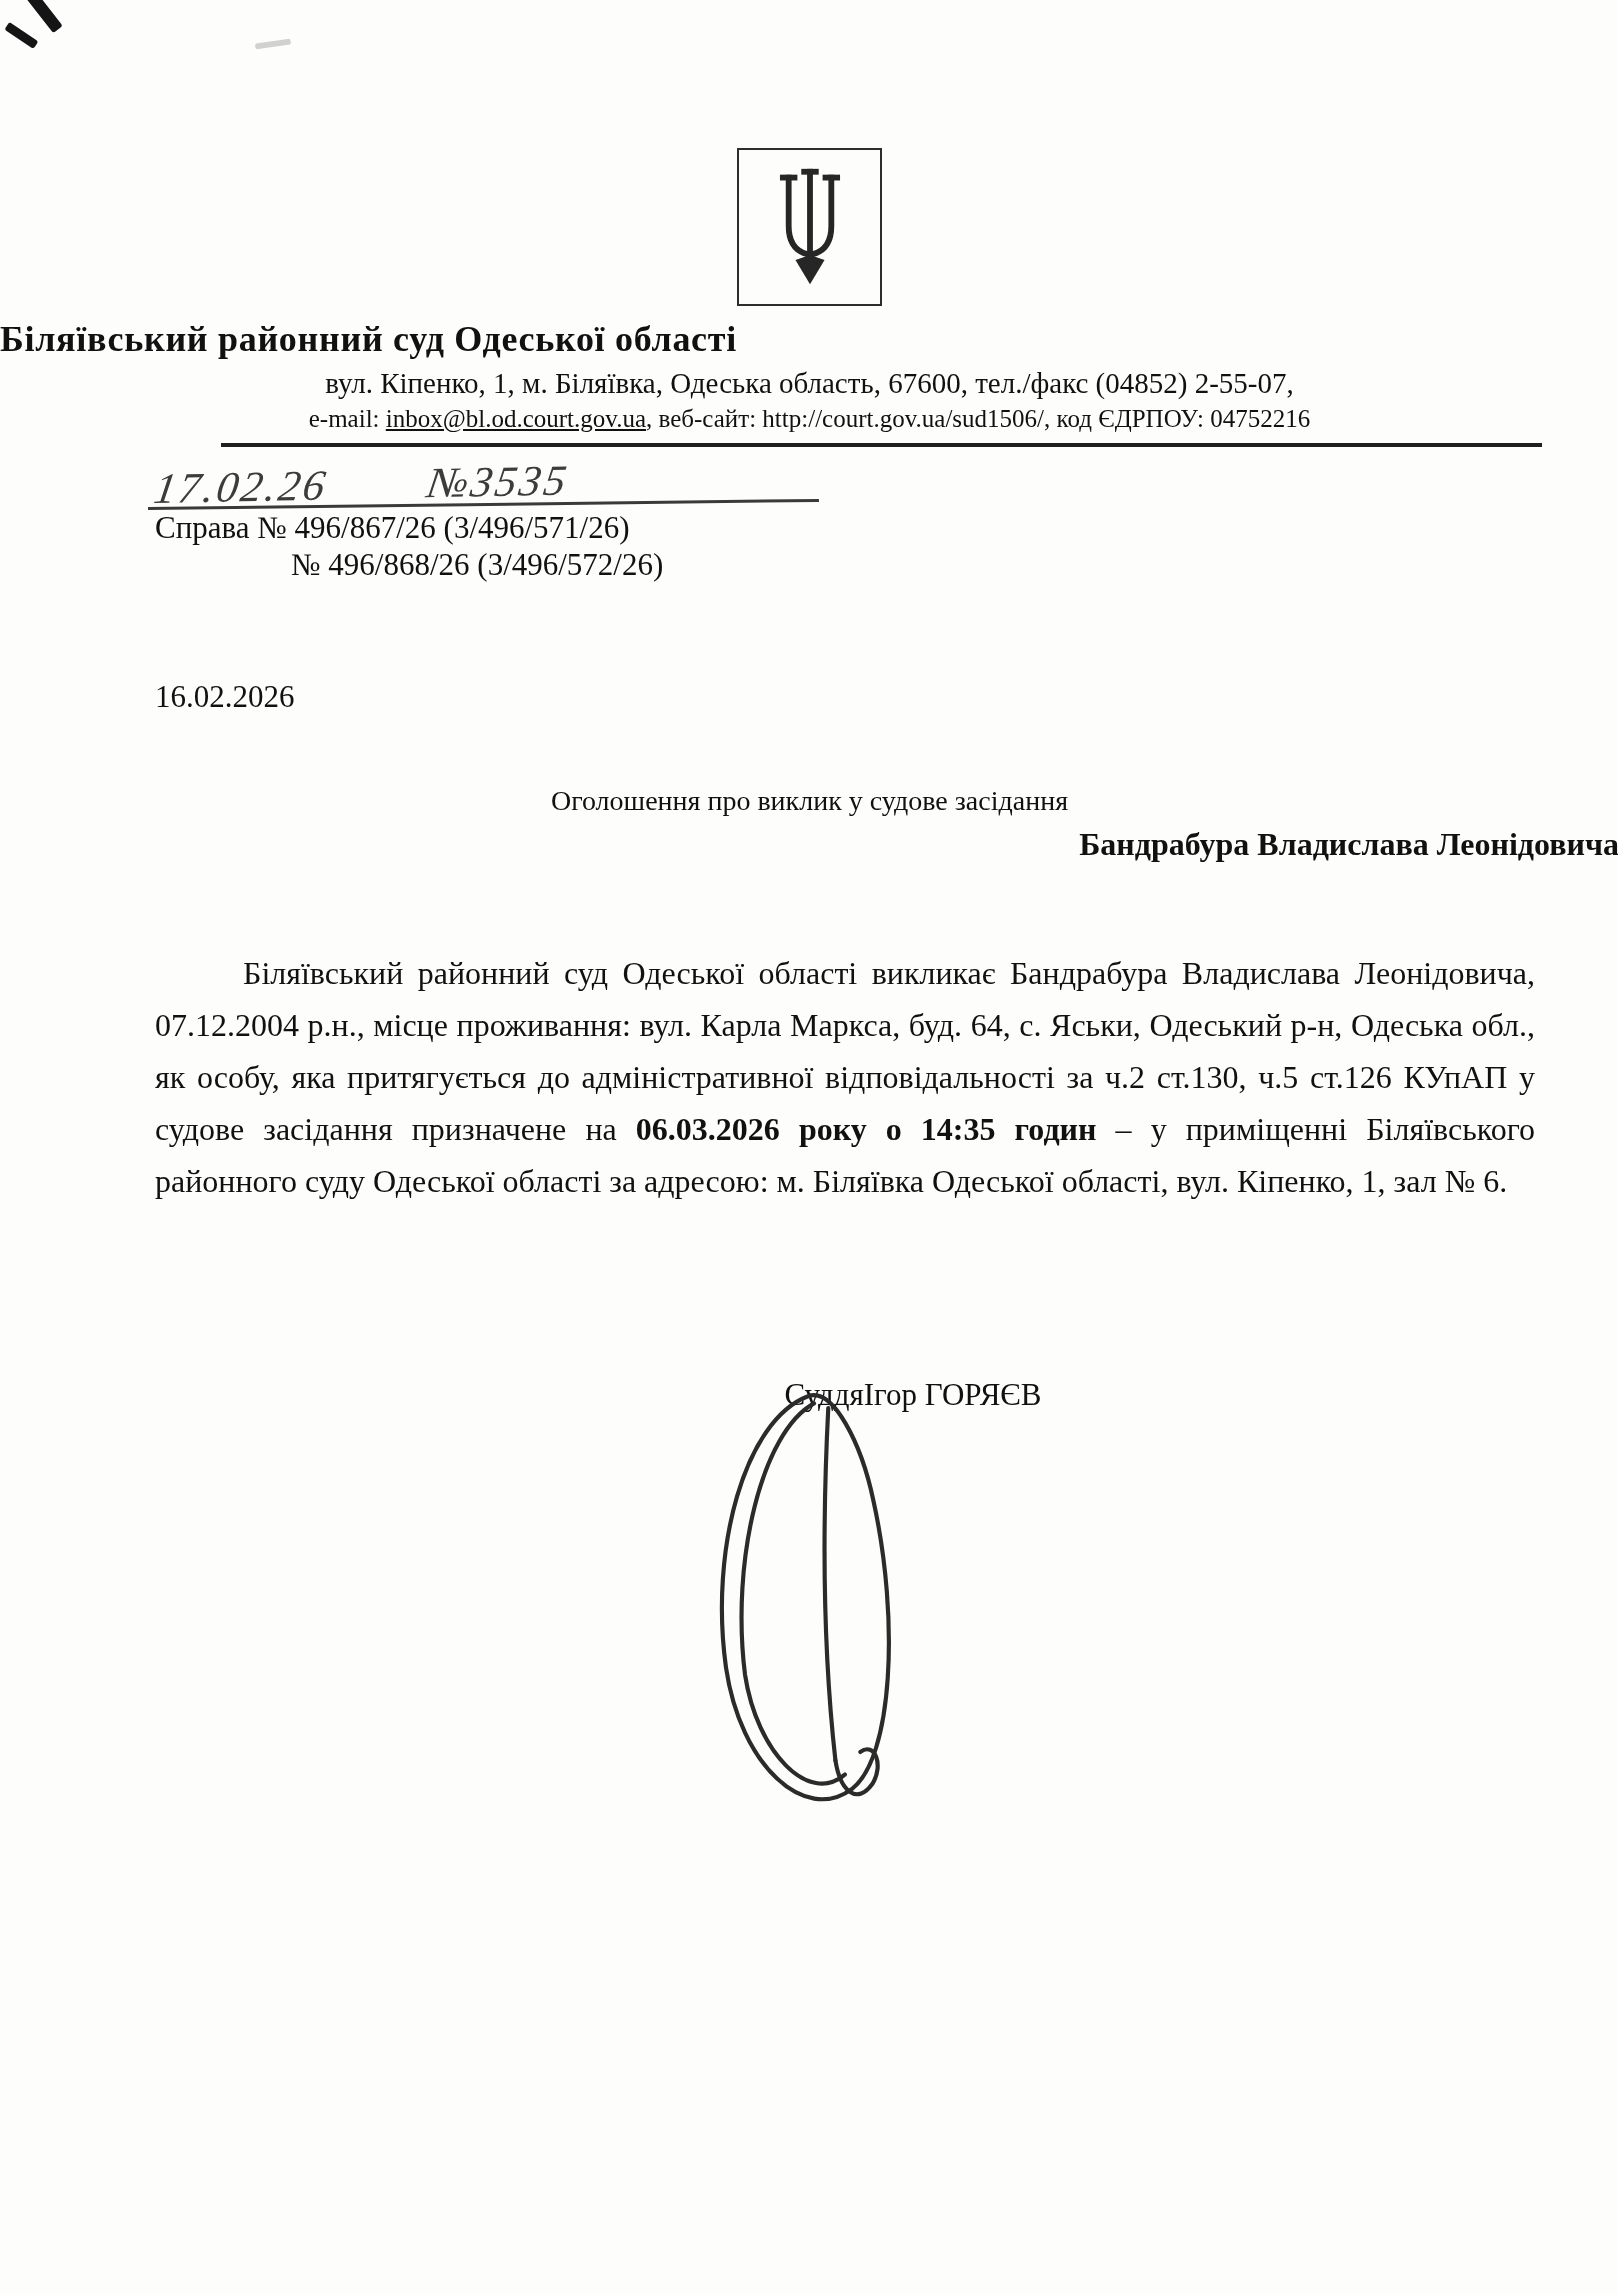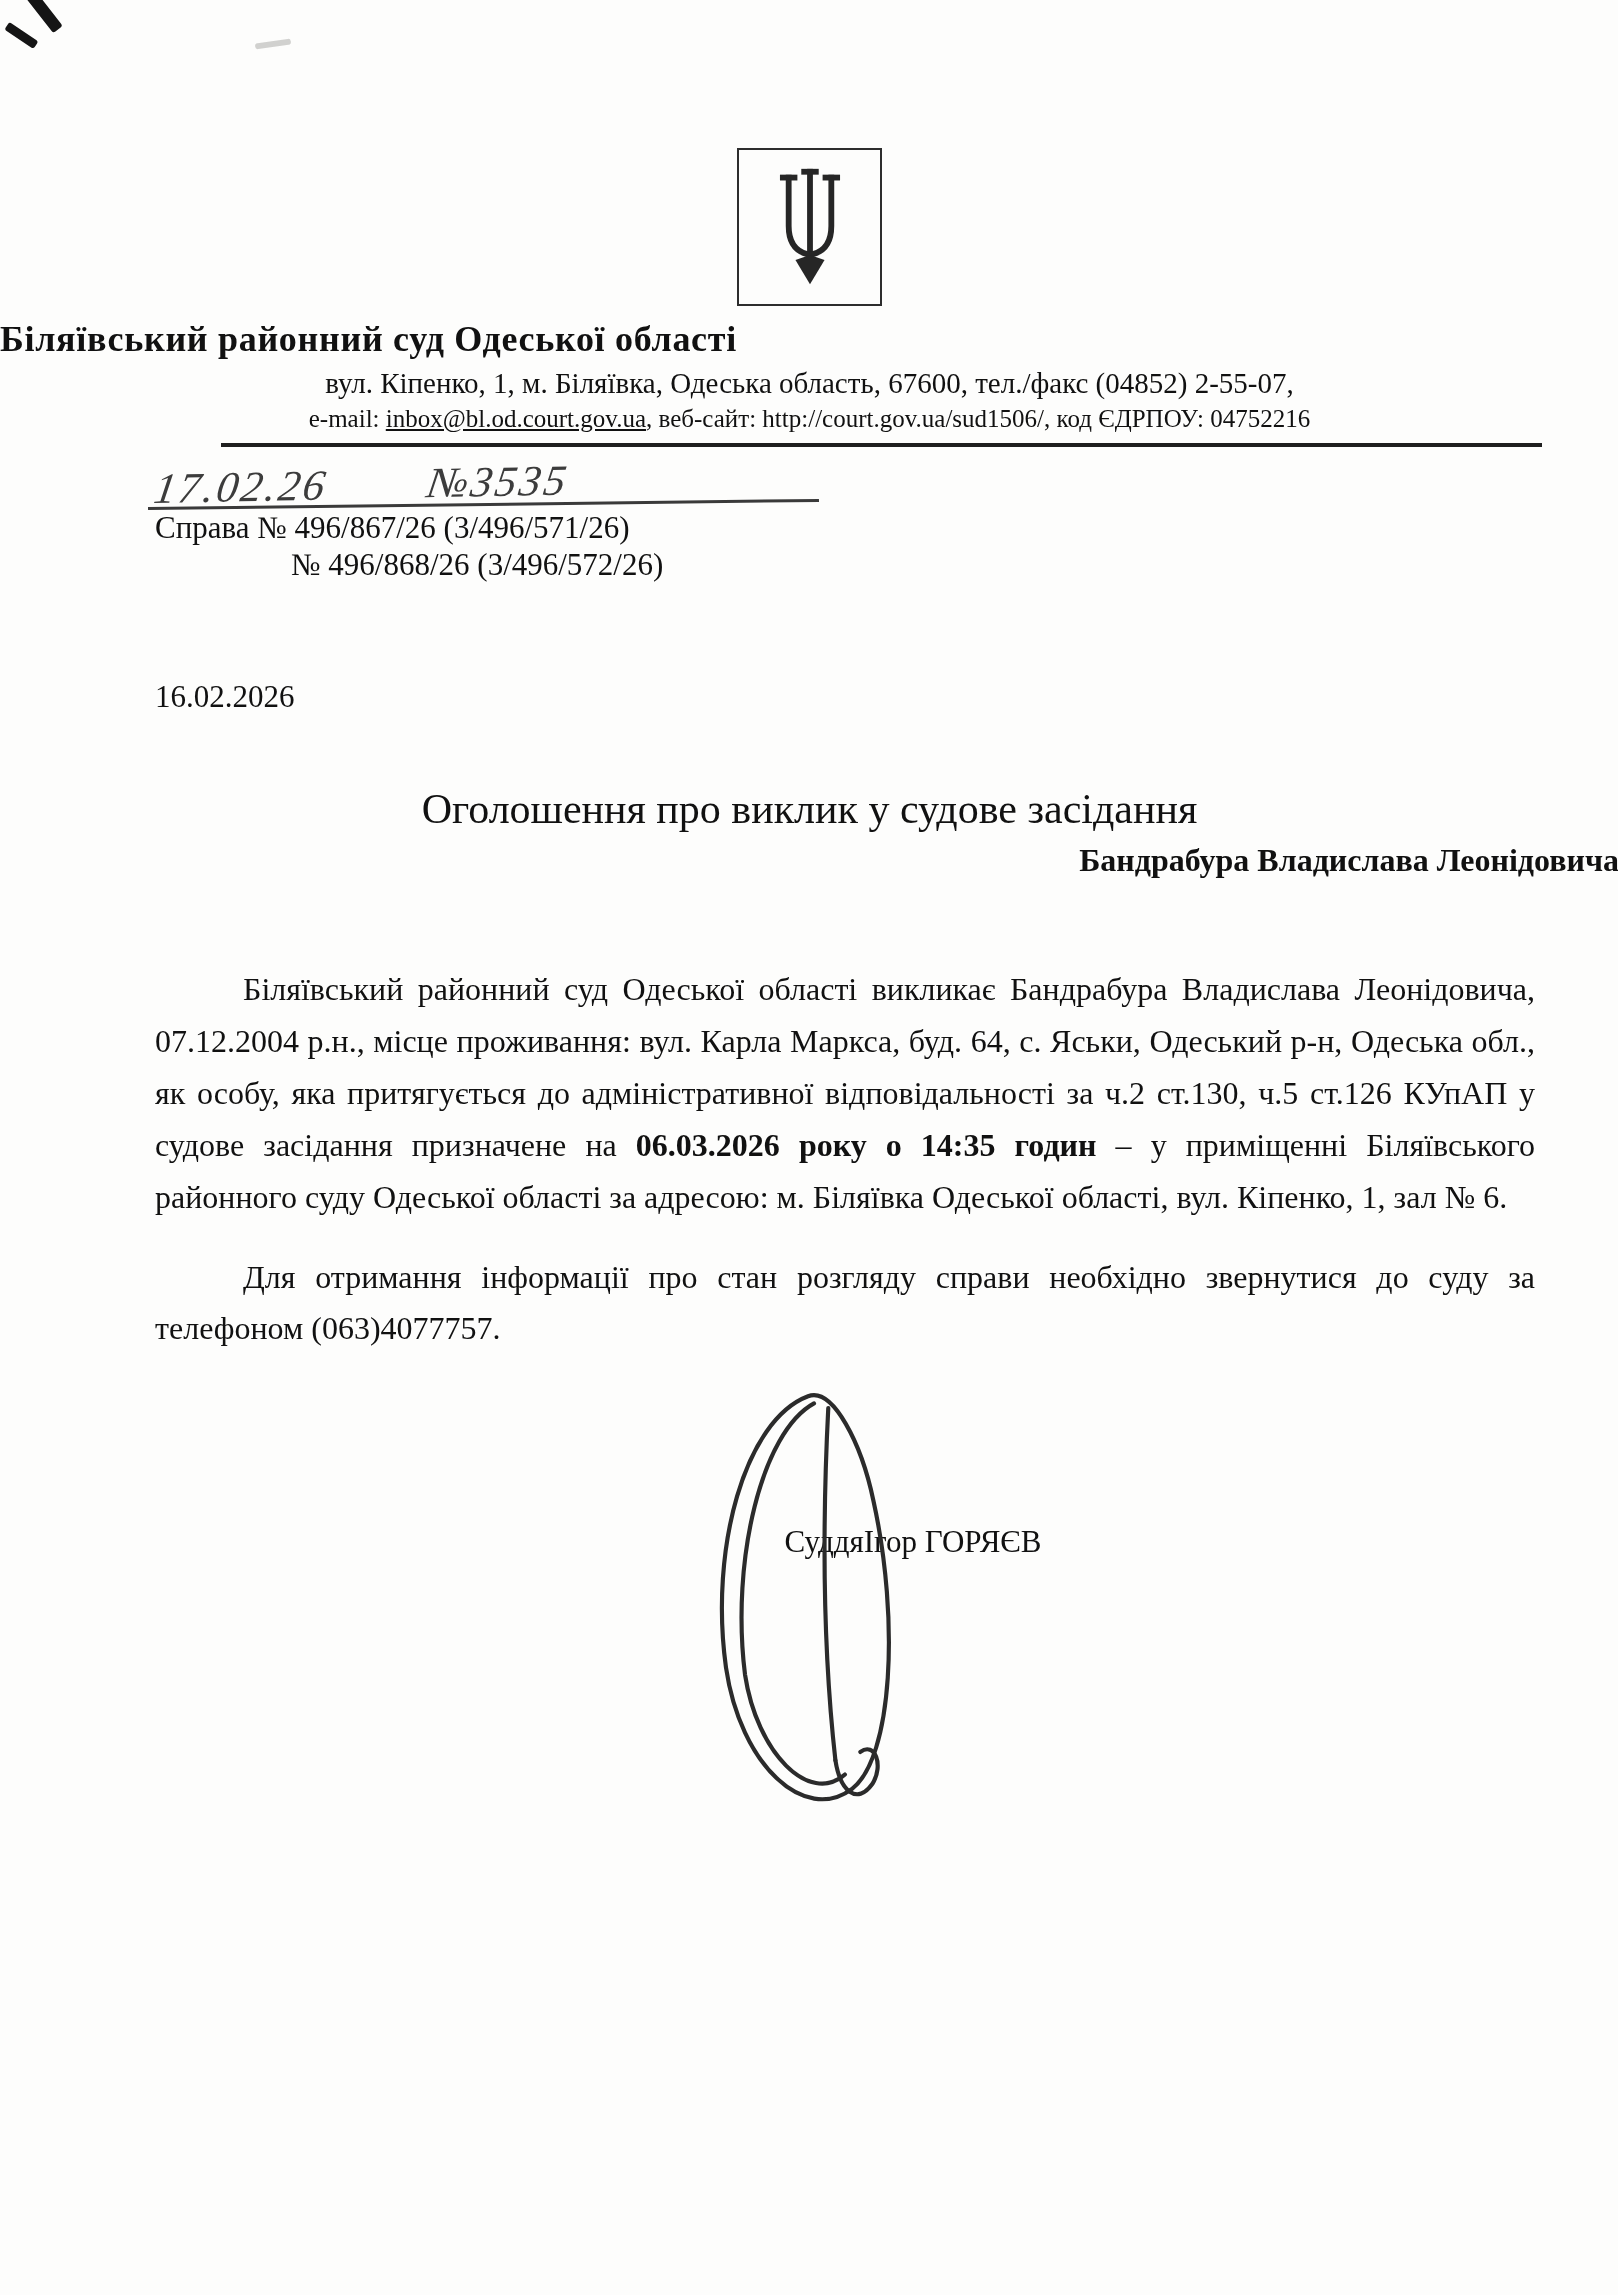--- a/index.html
+++ b/index.html
@@ -88,21 +88,21 @@
   .case-line2 { padding-left: 136px; }
 
   .doc-date {
     margin: 96px 0 0 155px;
     font-size: 31px;
   }
 
   .title-line1 {
     margin-top: 70px;
     text-align: center;
-    font-size: 42px;
+    font-size: 28px;
   }
   .title-line2 {
     margin-top: 9.3px;
     text-align: right;
     font-size: 32px;
     font-weight: bold;
   }
 
   .body-par {
     margin: 0 84px 0 155px;
@@ -168,21 +168,20 @@
     <div class="case-line2">№ 496/868/26 (3/496/572/26)</div>
   </div>
 
   <div class="doc-date">16.02.2026</div>
 
   <div class="title-line1">Оголошення про виклик у судове засідання</div>
   <div class="title-line2">Бандрабура Владислава Леонідовича</div>
 
   <p class="body-par first"><span>Біляївський районний суд Одеської області викликає Бандрабура Владислава Леонідовича, 07.12.2004 р.н., місце проживання: вул. Карла Маркса, буд. 64, с. Яськи, Одеський р-н, Одеська обл., як особу, яка притягується до адміністративної відповідальності за ч.2 ст.130, ч.5 ст.126 КУпАП у судове засідання призначене на </span><b>06.03.2026 року о 14:35 годин</b><span> – у приміщенні Біляївського районного суду Одеської області за адресою: м. Біляївка Одеської області, вул. Кіпенко, 1, зал № 6.</span></p>
 
-  <p class="body-par second">Для отримання інформації про стан розгляду справи необхідно звернутися до суду за телефоном (063)4077757.</p>
 
   <div class="sig-row">
     <span>Суддя</span>
     <span>Ігор ГОРЯЄВ</span>
   </div>
 
   <svg class="signature-svg" viewBox="0 0 200 380">
     <g fill="none" stroke="#2b2b2b" stroke-width="3.5" stroke-linecap="round">
       <path d="M95 12 C 42 32, 12 140, 26 240 C 38 322, 92 372, 132 342 C 166 316, 172 200, 150 100 C 140 52, 116 4, 95 12 Z"></path>
       <path d="M100 18 C 56 42, 30 150, 42 246 C 52 312, 96 356, 126 330"></path>

